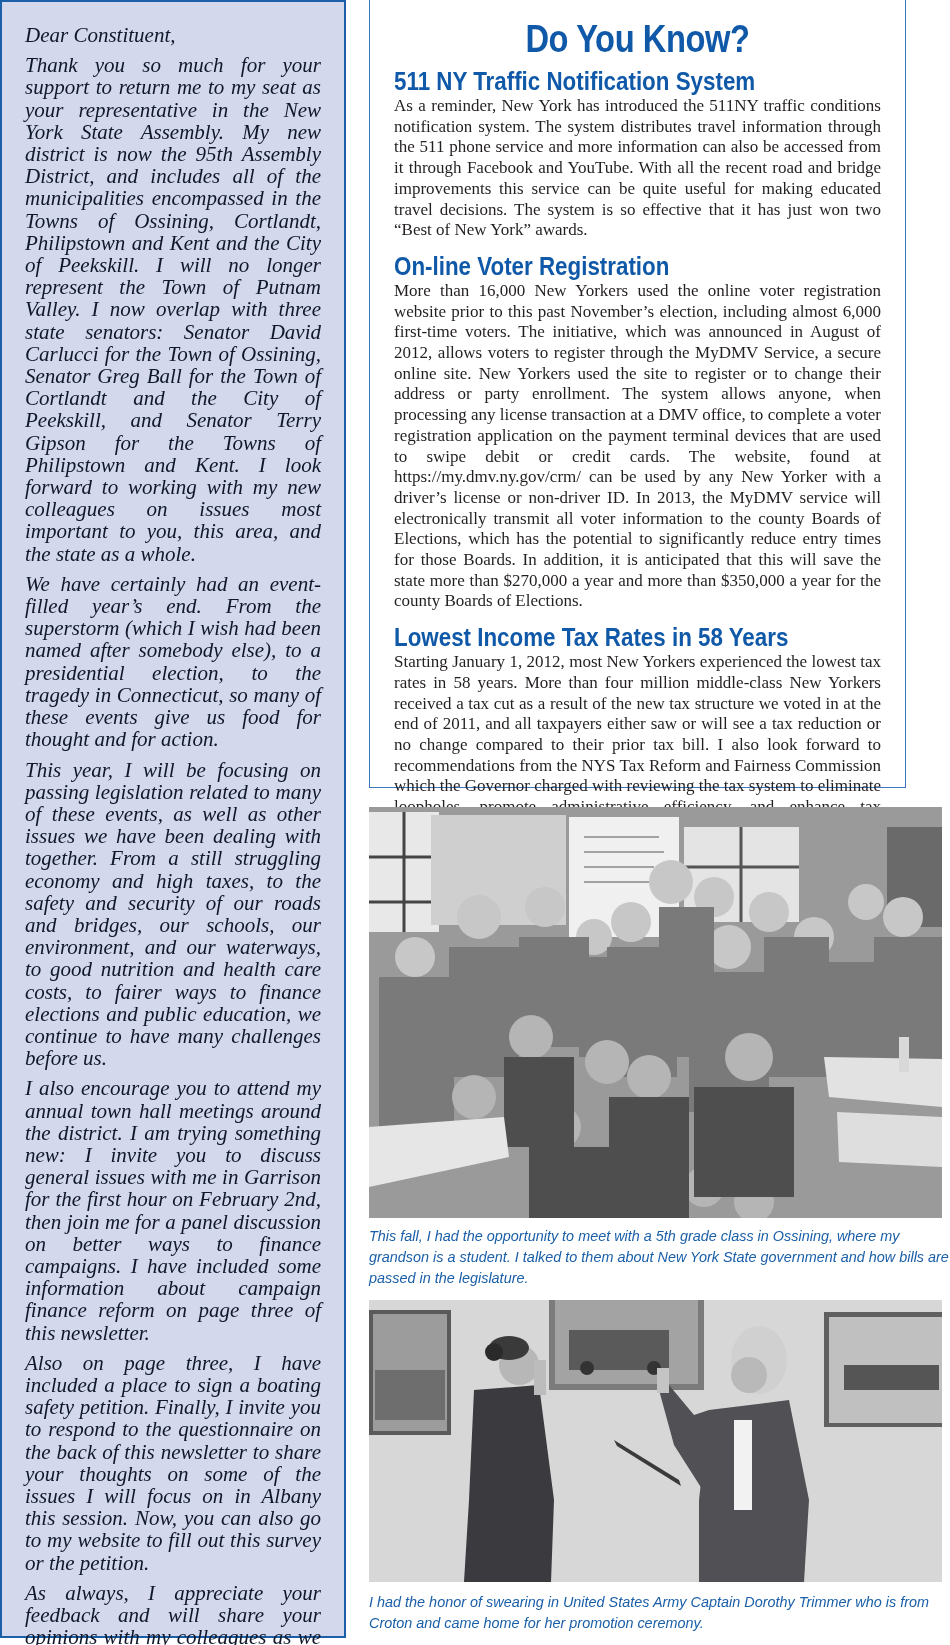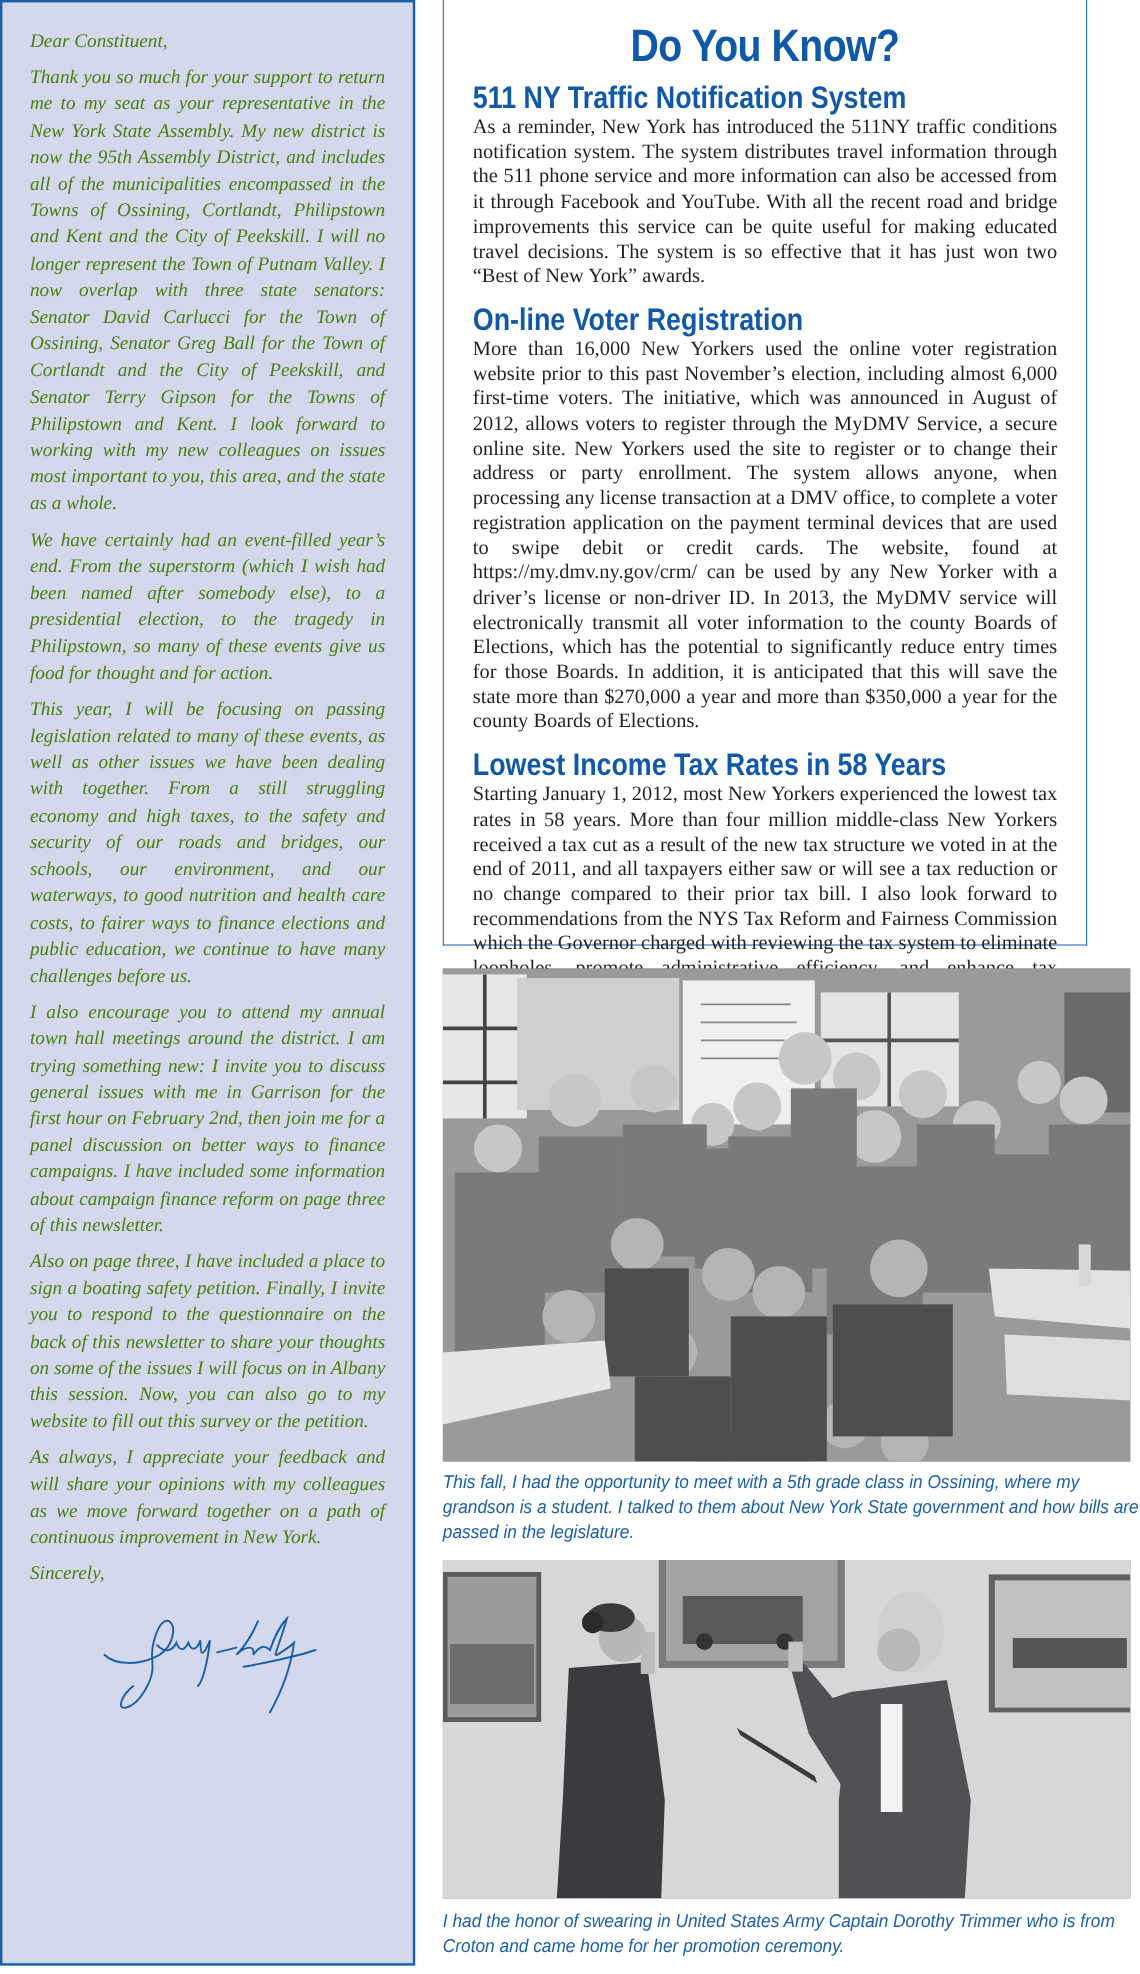--- a/index.html
+++ b/index.html
@@ -6,22 +6,22 @@
   html, body { width: 950px; height: 1645px; background: #ffffff; overflow: hidden; }
   body { position: relative; font-family: "Liberation Serif", serif; color: #231f20; }
 
   .letter {
     position: absolute; left: 0; top: 0; width: 346px; height: 1638px;
     background: #d3d8ec; border: 2px solid #1a5fa8;
     padding: 22px 23px 0 23px;
   }
   .letter p {
     font-family: "Liberation Serif", serif; font-style: italic;
-    font-size: 16px; line-height: 22.2px; text-align: justify;
-    margin-bottom: 8px; color: #4d7c0f; hyphens: manual;
+    font-size: 21px; line-height: 22.2px; text-align: justify;
+    margin-bottom: 8px; color: #0f172a; hyphens: manual;
   }
   .letter .greeting { margin-bottom: 8px; }
   .letter .closing { text-align: left; margin-top: 2px; }
   .signature { display: block; margin: 18px 0 0 60px; width: 200px; height: 90px; }
 
   .dyk {
     position: absolute; left: 369px; top: 0; width: 537px; height: 788px;
     border: 1.5px solid #3b78c0; border-top: none; padding: 0 24px 0 24px;
   }
   .dyk-title {
@@ -57,21 +57,21 @@
   }
   .caption1 { top: 1225px; width: 624px; }
   .caption2 { top: 1591px; width: 624px; }
 </style>
 </head>
 <body>
 
 <section class="letter">
   <p class="greeting">Dear Constituent,</p>
   <p>Thank you so much for your support to return me to my seat as your rep­resentative in the New York State As­sembly. My new district is now the 95th Assembly District, and includes all of the municipalities encompassed in the Towns of Ossining, Cortlandt, Philipstown and Kent and the City of Peekskill. I will no longer represent the Town of Putnam Valley. I now overlap with three state senators: Senator Da­vid Carlucci for the Town of Ossining, Senator Greg Ball for the Town of Cor­tlandt and the City of Peekskill, and Senator Terry Gipson for the Towns of Philipstown and Kent. I look forward to working with my new colleagues on issues most important to you, this area, and the state as a whole.</p>
-  <p>We have certainly had an event-filled year’s end. From the superstorm (which I wish had been named after somebody else), to a presidential elec­tion, to the tragedy in Philipstown, so many of these events give us food for thought and for action.</p>
+  <p>We have certainly had an event-filled year’s end. From the superstorm (which I wish had been named after somebody else), to a presidential elec­tion, to the tragedy in Connecticut, so many of these events give us food for thought and for action.</p>
   <p>This year, I will be focusing on pass­ing legislation related to many of these events, as well as other issues we have been dealing with together. From a still struggling economy and high taxes, to the safety and security of our roads and bridges, our schools, our environ­ment, and our waterways, to good nu­trition and health care costs, to fairer ways to finance elections and public education, we continue to have many challenges before us.</p>
   <p>I also encourage you to attend my an­nual town hall meetings around the dis­trict. I am trying something new: I invite you to discuss general issues with me in Garrison for the first hour on February 2nd, then join me for a panel discussion on better ways to finance campaigns. I have included some information about campaign finance reform on page three of this newsletter.</p>
   <p>Also on page three, I have included a place to sign a boating safety peti­tion. Finally, I invite you to respond to the questionnaire on the back of this newsletter to share your thoughts on some of the issues I will focus on in Albany this session. Now, you can also go to my website to fill out this survey or the petition.</p>
   <p>As always, I appreciate your feedback and will share your opinions with my colleagues as we move forward togeth­er on a path of continuous improve­ment in New York.</p>
   <p class="closing">Sincerely,</p>
   <svg class="signature" viewBox="0 0 200 90">
     <g fill="none" stroke="#1a5fa8" stroke-width="1.6" stroke-linecap="round">
       <path d="M2 38 C10 46, 30 48, 48 38 C60 30, 62 14, 56 10 C48 6, 40 30, 42 44 C44 60, 30 80, 20 82 C12 84, 16 72, 26 64"></path>
       <path d="M46 30 C52 36, 58 36, 62 28 C64 34, 68 36, 72 28 C74 34, 78 36, 82 26 C82 40, 84 40, 90 26 C88 44, 84 60, 80 64"></path>
       <path d="M96 36 L112 32"></path>

